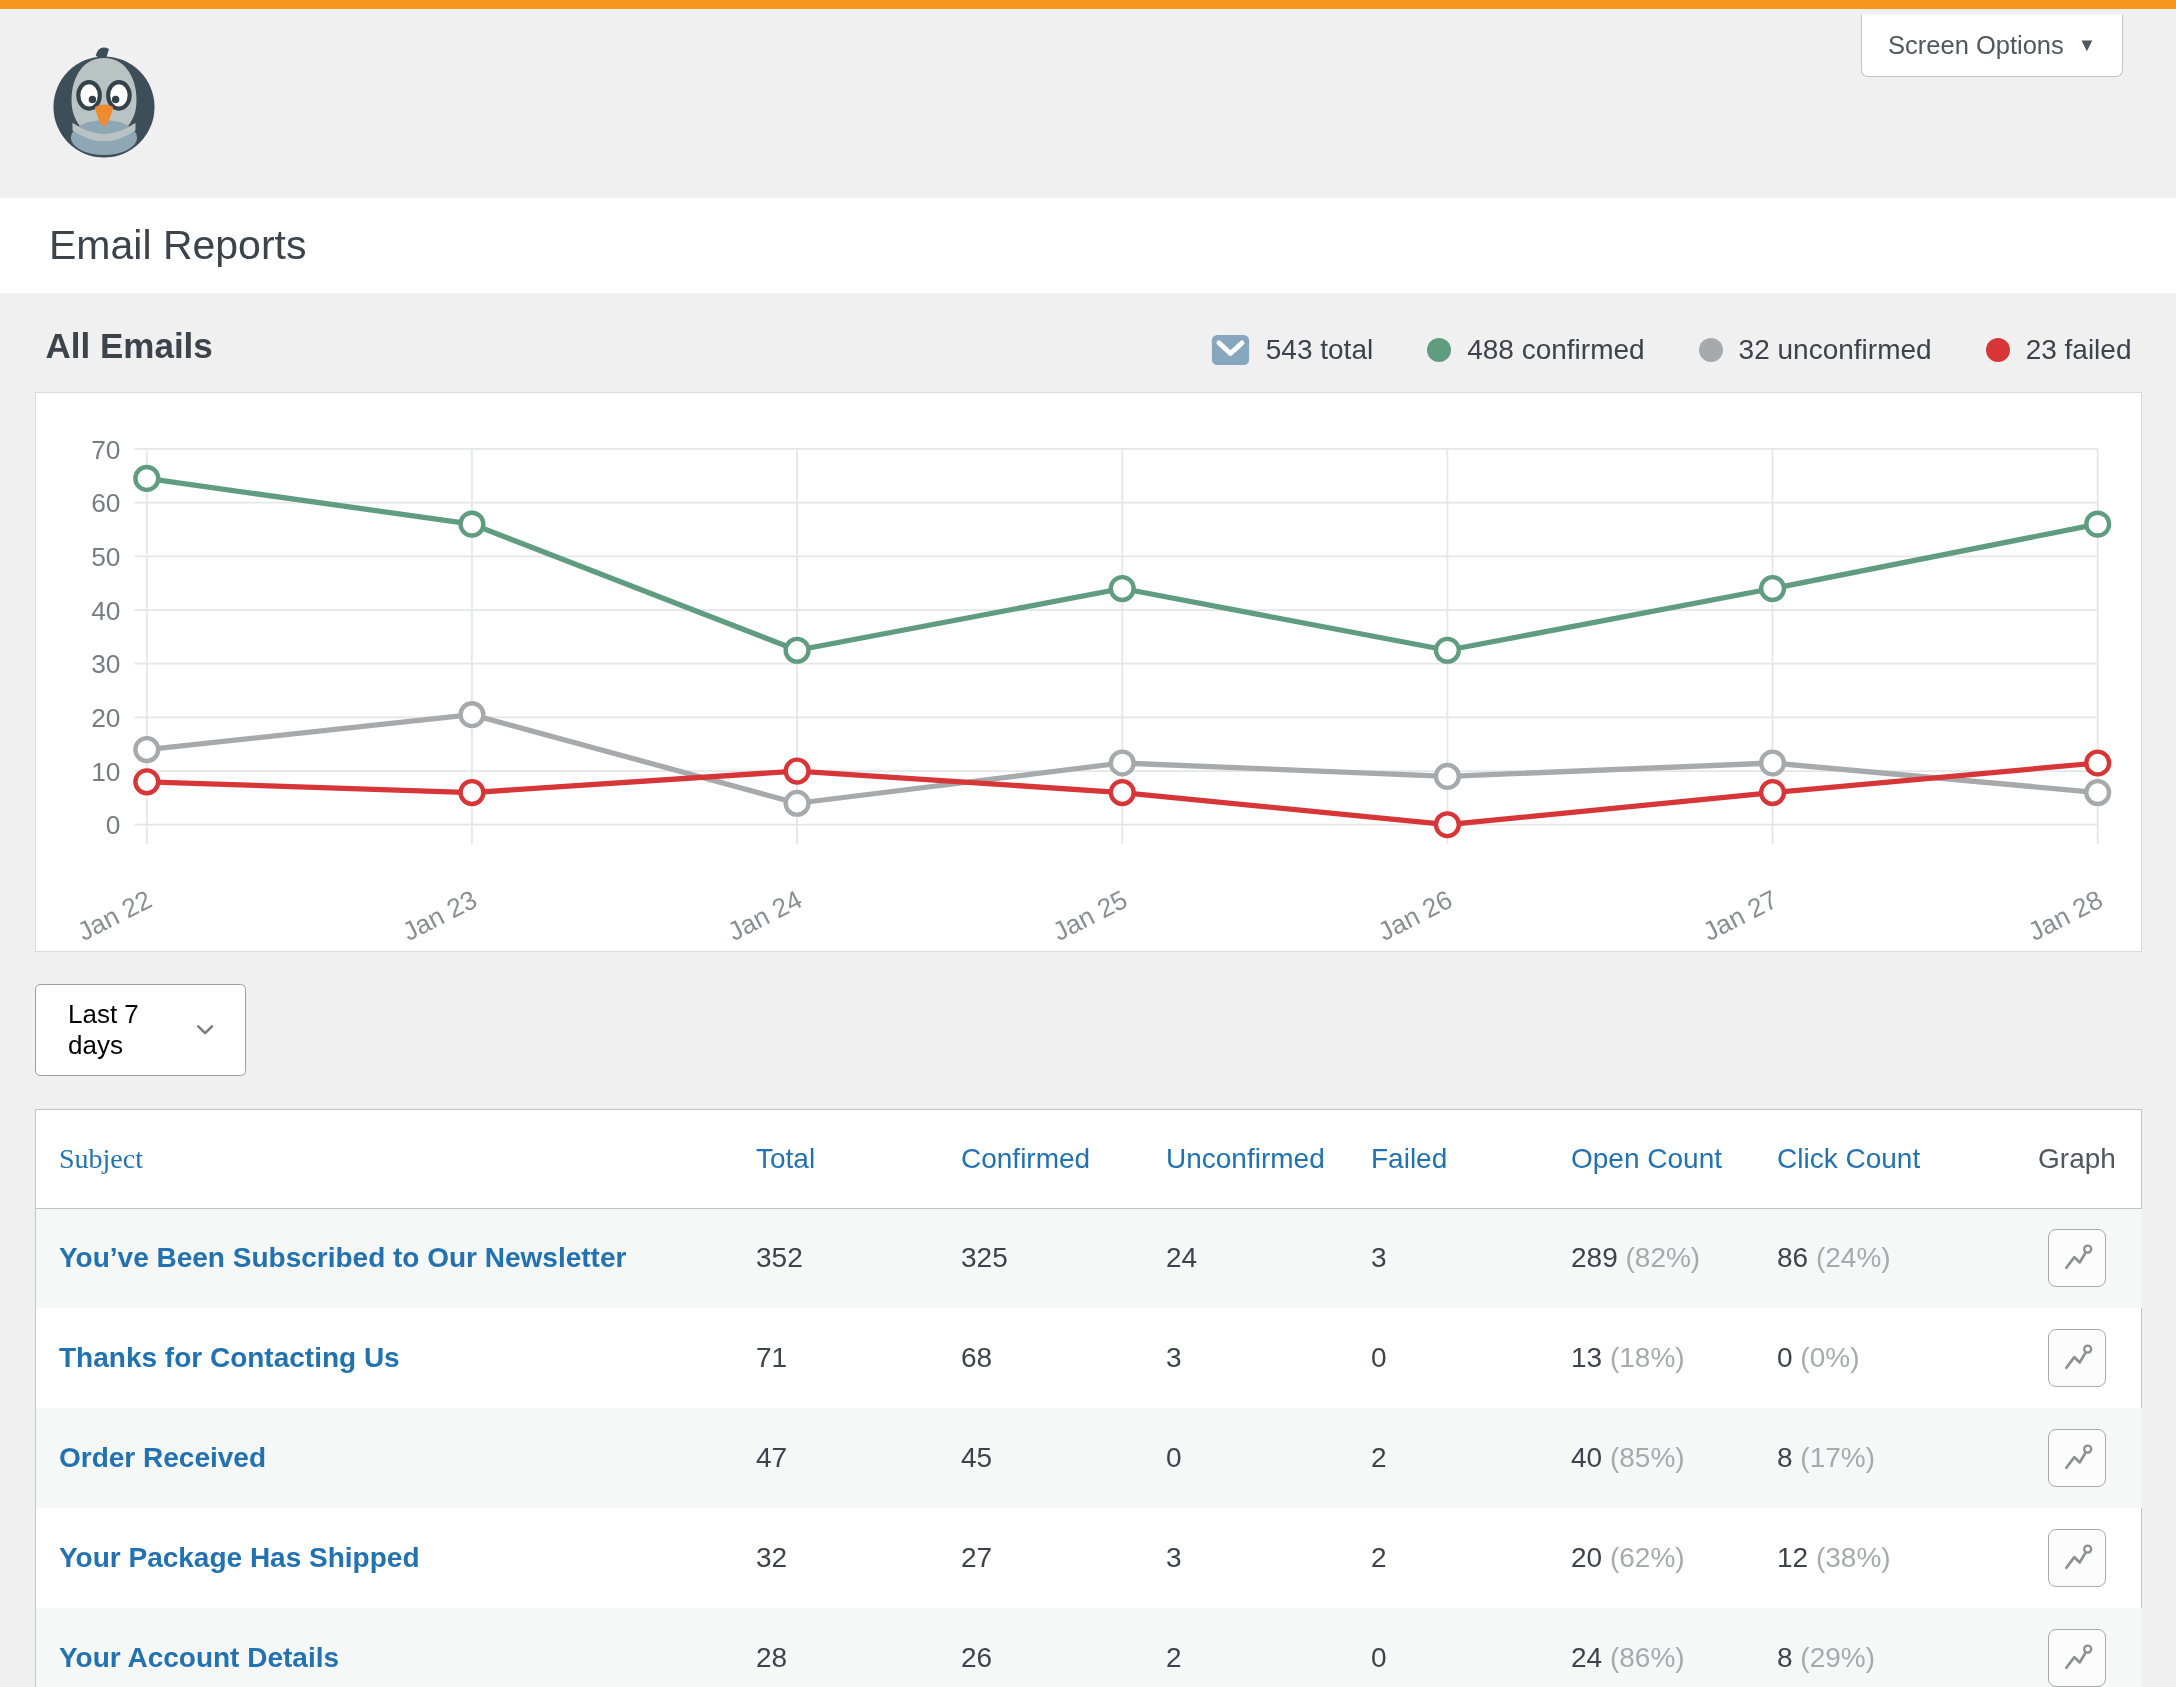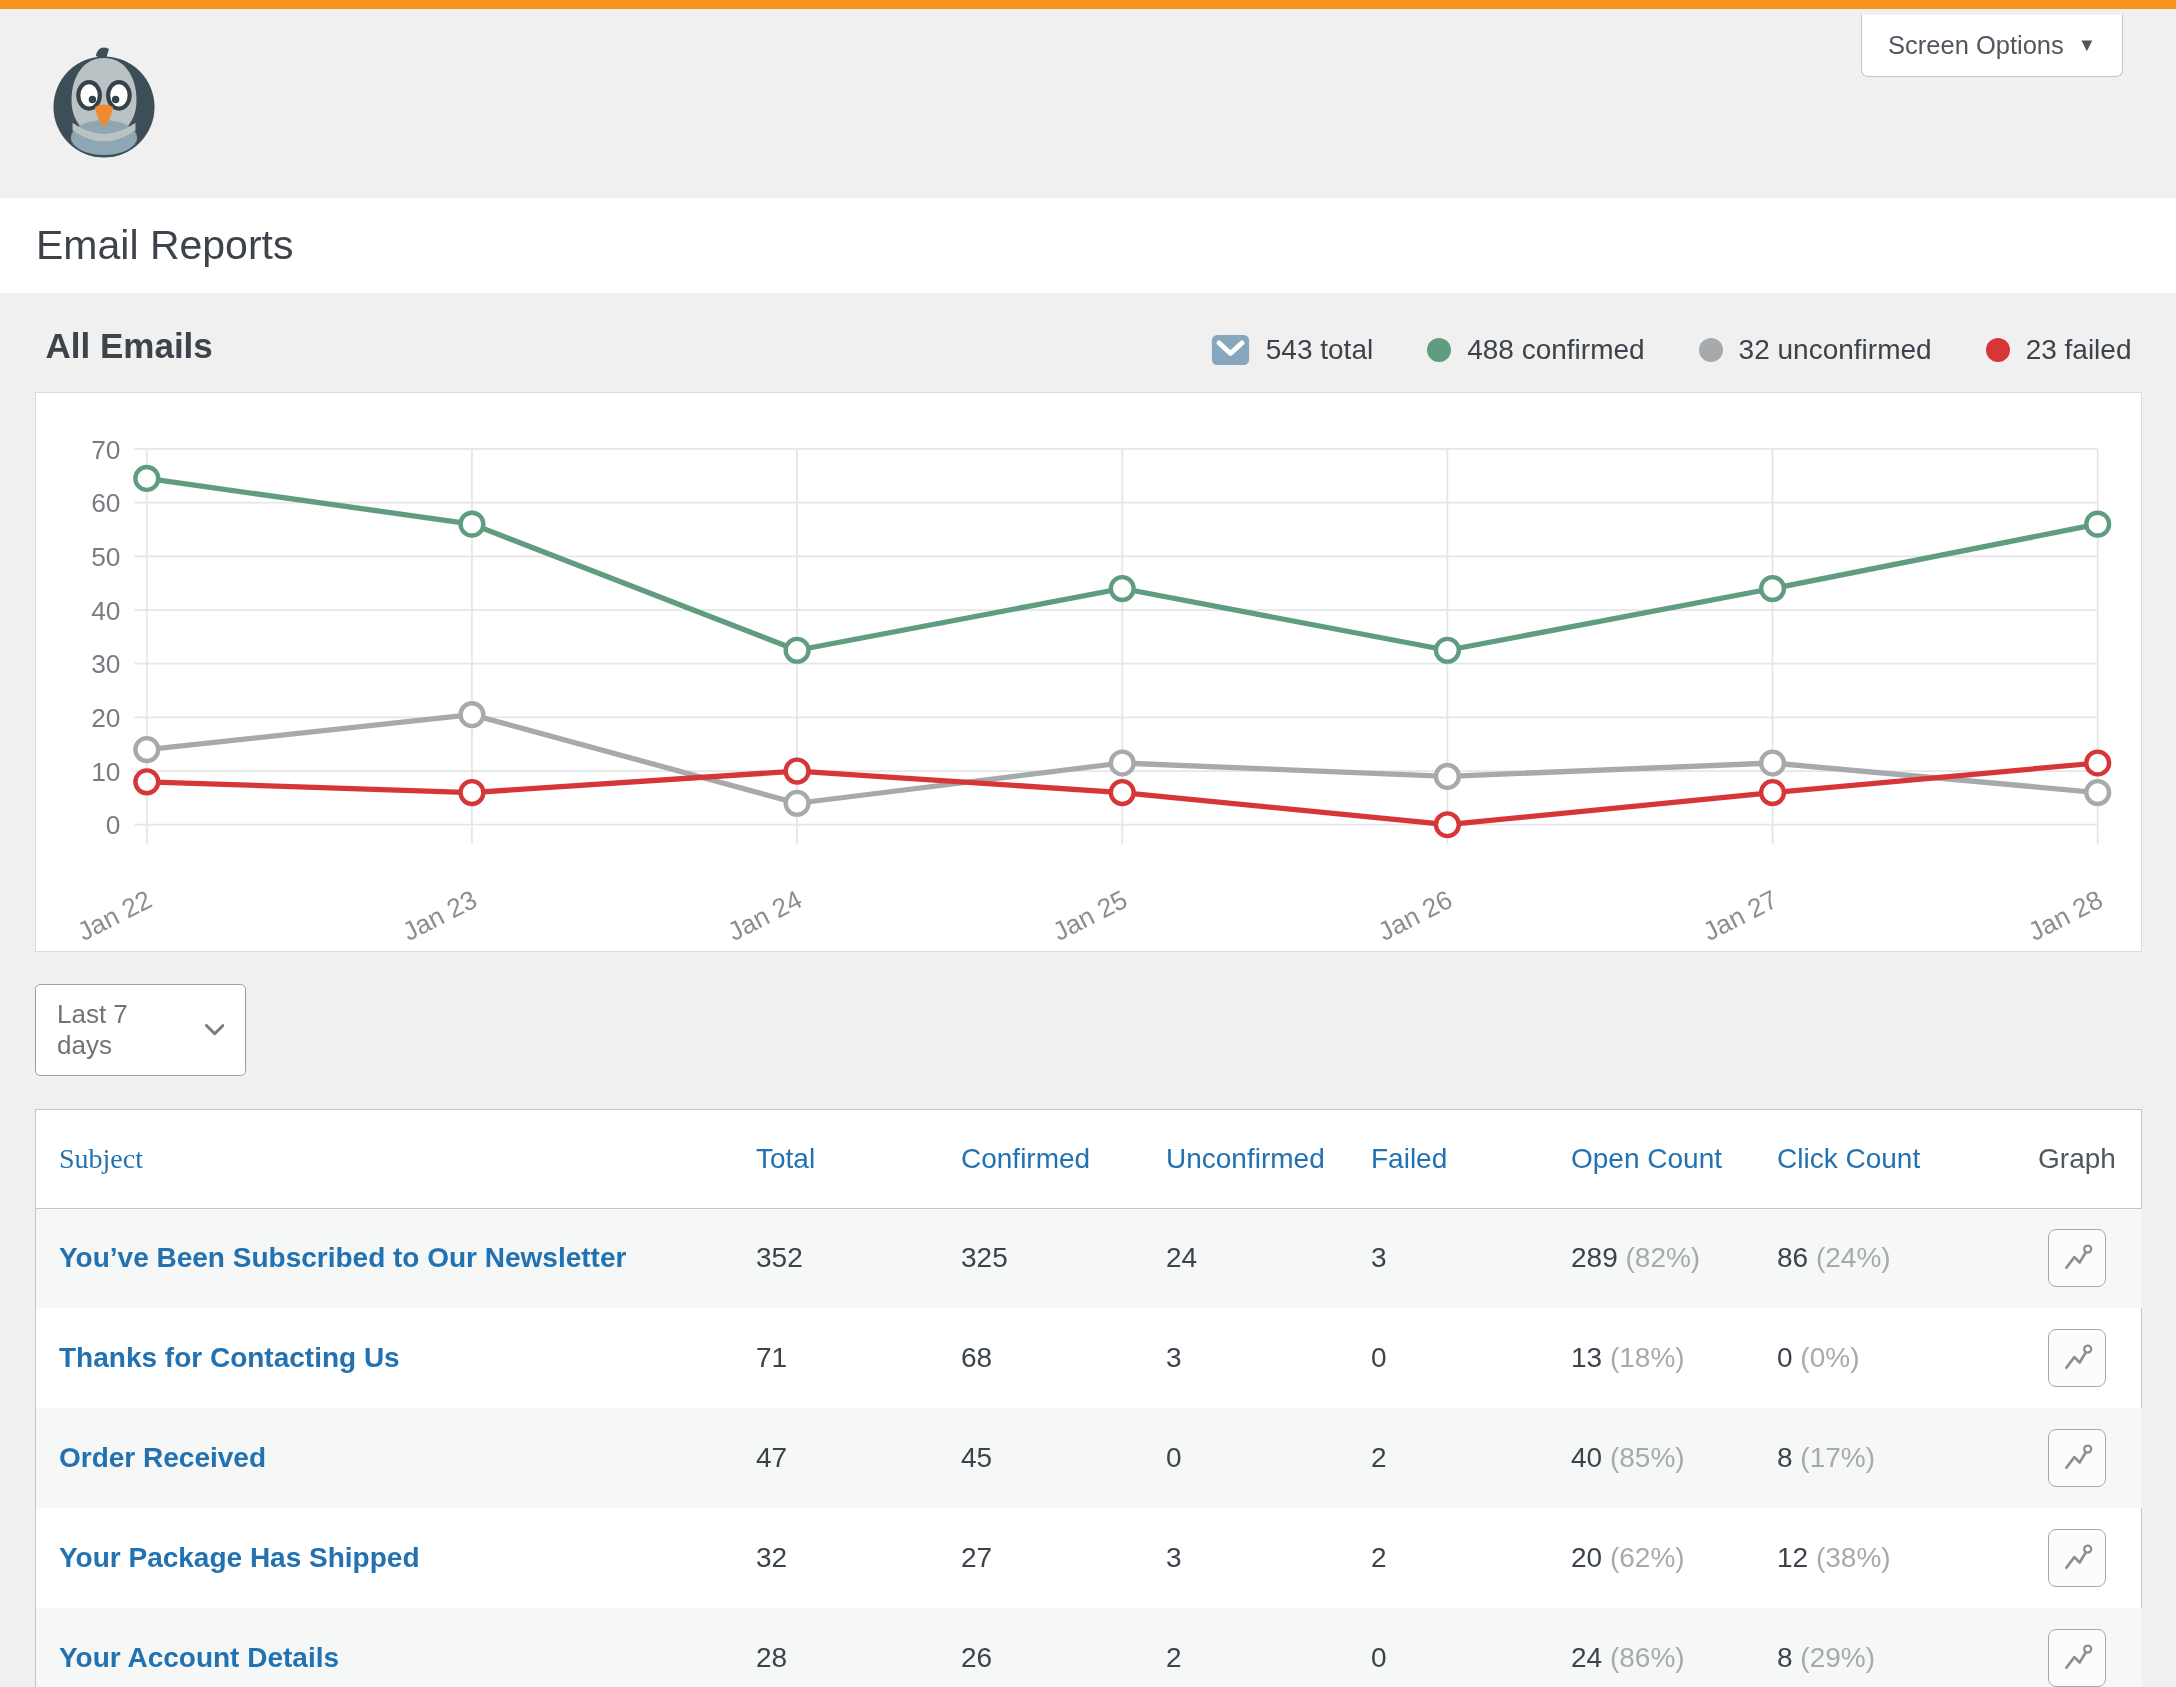--- a/index.html
+++ b/index.html
@@ -23,41 +23,41 @@
     position: absolute; top: 6px; right: 54px;
     background: #fff; border: 0.9px solid #c3c4c7; border-top: none;
     border-radius: 0 0 7px 7px; padding: 16px 26px;
     font-size: 25.5px; color: #50575e; cursor: pointer;
     display: flex; align-items: center; gap: 14px;
     font-family: inherit;
   }
   .screen-options .arrow { font-size: 18.4px; color: #50575e; }
 
   
-  .page-title-band { background: #fff; height: 95px; display: flex; align-items: center; padding-left: 36px; }
+  .page-title-band { background: #fff; height: 95px; display: flex; align-items: center; padding-left: 49px; }
   .page-title { font-size: 41px; font-weight: normal; color: #3c434a; }
 
   
   .content { padding: 0 35px; }
   .summary-row { display: flex; align-items: flex-end; justify-content: space-between; margin: 33px 10.5px 26px 10.5px; }
   .section-title { font-size: 35px; font-weight: 600; color: #3c434a; }
   .legend { display: flex; align-items: center; gap: 54px; }
   .legend-item { display: flex; align-items: center; gap: 16px; font-size: 28px; color: #3c434a; }
   .legend-dot { width: 24px; height: 24px; border-radius: 50%; display: inline-block; }
   .mail-icon svg { display: block; }
 
   
   .chart-panel { background: #fff; border: 0.9px solid #dcdcde; padding: 26px 23px 5.3px 23px; }
   #chart-svg { display: block; overflow: visible; }
 
   
   .filter-row { display: flex; align-items: center; justify-content: space-between; margin: 32px 0 33px 0; }
   .select-box {
     background: #fff; border: 0.9px solid #9b9ea2; border-radius: 5.3px;
-    padding: 14px 21px; font-size: 26px; color: #737373;
+    padding: 14px 32px; font-size: 26px; color: #000000;
     display: flex; align-items: center; gap: 35px; cursor: pointer; width: 211px;
     justify-content: space-between;
   }
   .search-group { display: flex; align-items: center; gap: 19.3px; }
   .search-input {
     width: 298px; height: 54px; background: #fff; border: 0.9px solid #9b9ea2;
     border-radius: 5.3px; font-size: 26px; padding: 0 16px; font-family: inherit; color: #2c3338;
   }
   .search-btn {
     height: 54px; padding: 0 26px; background: #f6f7f7; border: 1.3px solid #2271b1;

